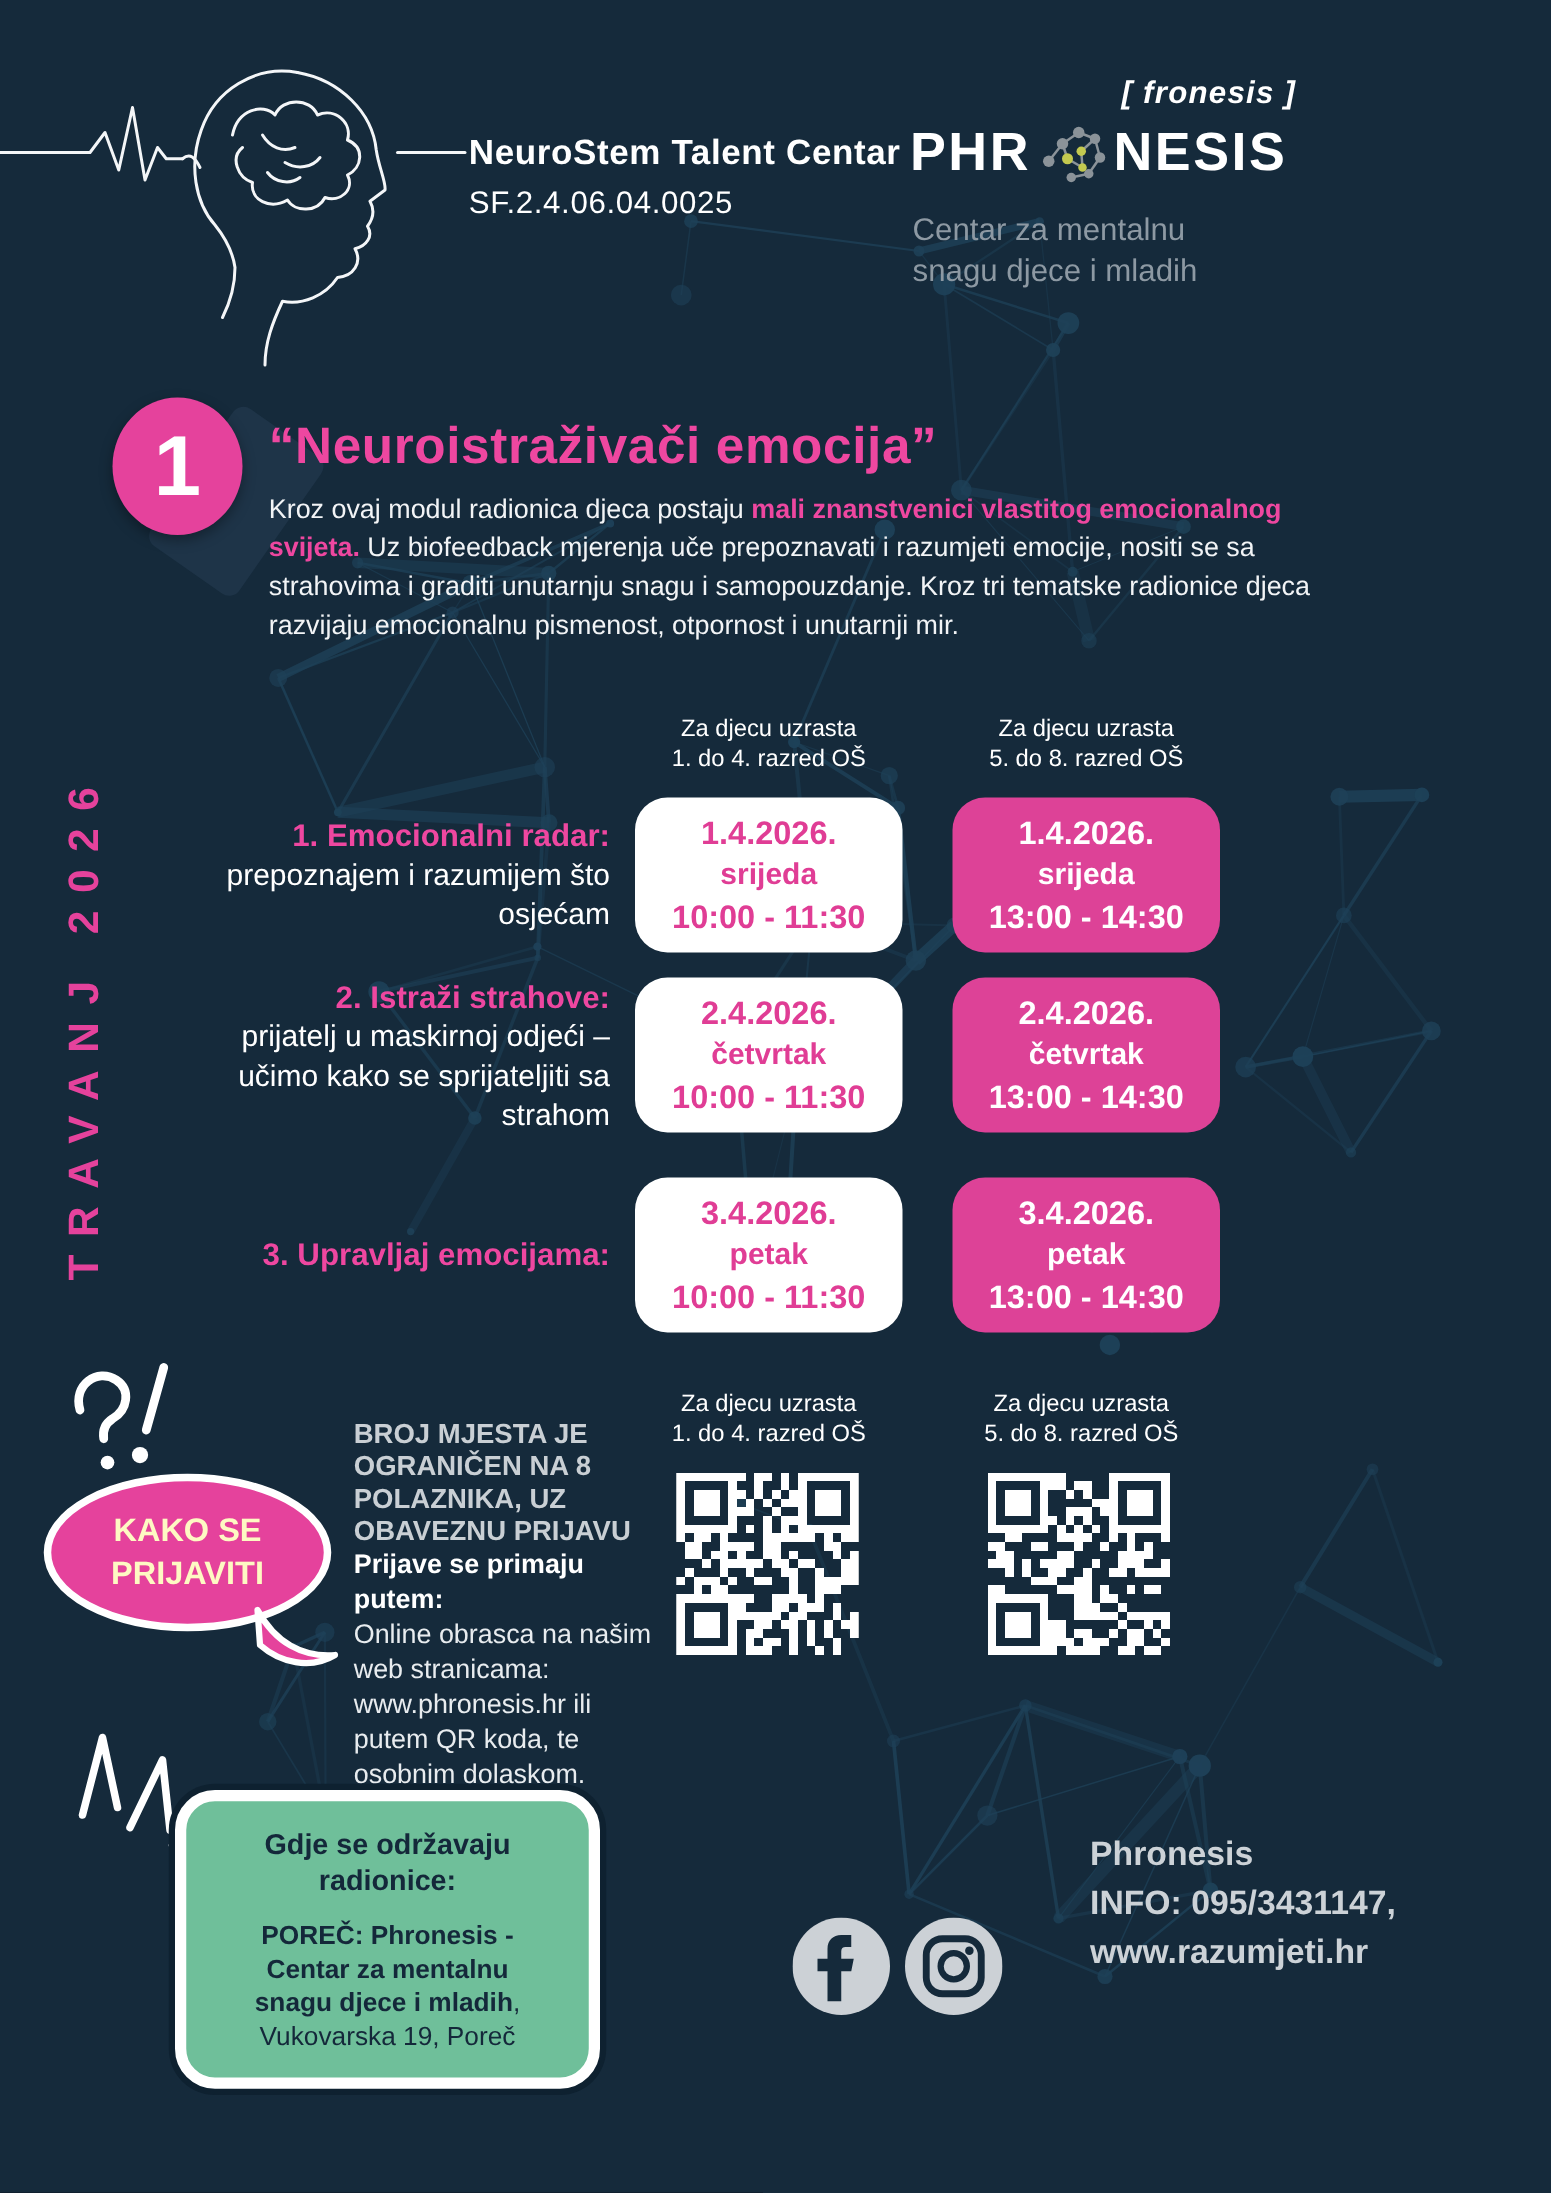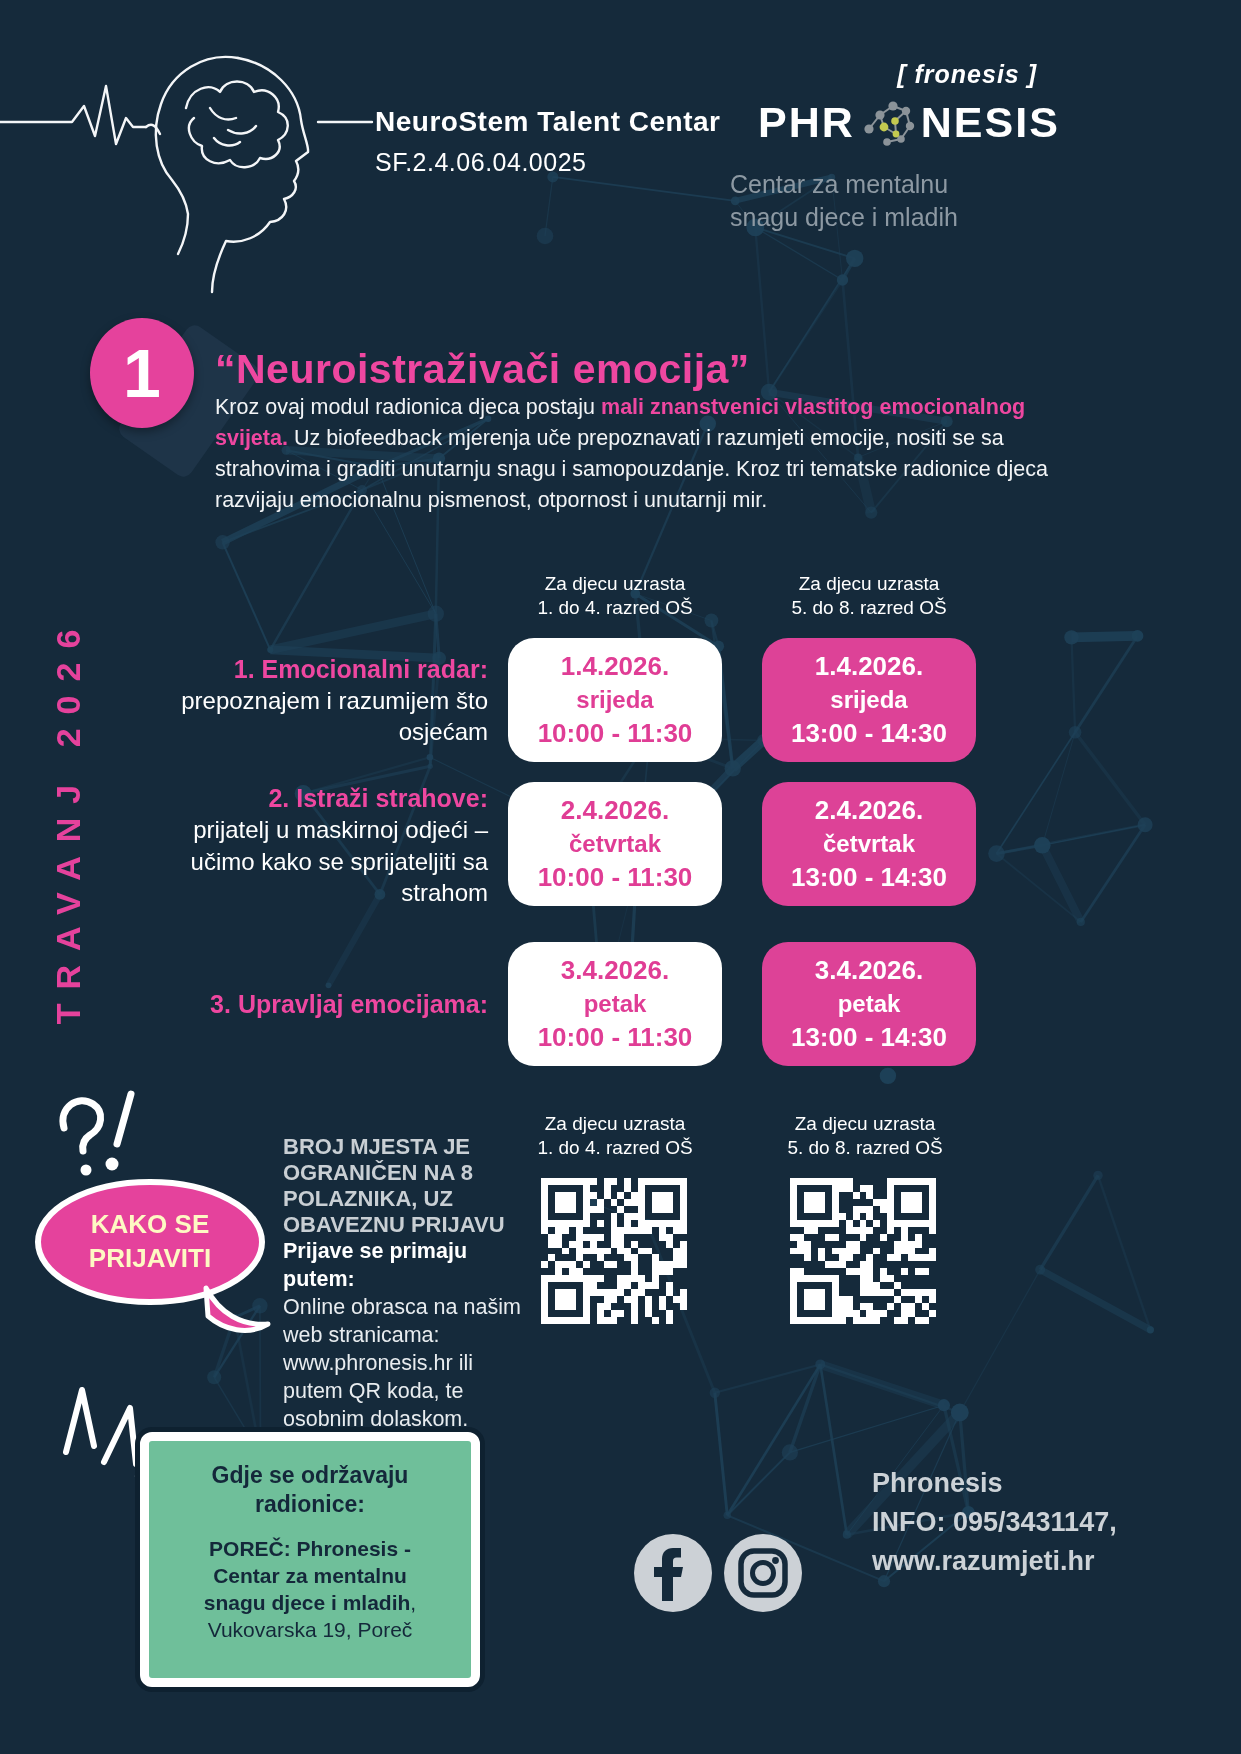--- a/index.html
+++ b/index.html
@@ -12,28 +12,28 @@
   #poster *{box-sizing:border-box;}
   .abs{position:absolute;}
   #plexus{position:absolute;left:0;top:0;pointer-events:none;}
 
   
   .brain-art{left:0;top:30px;}
   .org-block{left:375px;top:104px;line-height:1.3;}
   .org-name{font-size:28px;font-weight:600;letter-spacing:.5px;}
   .org-code{font-size:25px;font-weight:400;margin-top:6px;letter-spacing:.5px;}
   .fronesis{left:735px;top:60px;width:302px;text-align:right;font-size:25px;font-style:italic;font-weight:600;letter-spacing:1px;}
-  .phron-row{left:728px;top:96px;display:flex;align-items:center;gap:5px;margin-left:30px;}
+  .phron-row{left:728px;top:96px;display:flex;align-items:center;gap:5px;}
   .phron-txt{font-size:43px;font-weight:bold;letter-spacing:2px;}
   .brand-sub{left:730px;top:168px;font-size:25px;color:#8d99a3;line-height:1.3;}
 
   
   .badge-fold{left:146px;top:334px;width:86px;height:134px;background:#1e3448;transform:rotate(35deg);border-radius:10px;}
   .badge{left:90px;top:318px;width:104px;height:110px;border-radius:50%;background:#e5429c;display:flex;align-items:center;justify-content:center;font-size:68px;font-weight:bold;box-shadow:0 4px 10px rgba(0,0,0,.35);}
-  .module-title{left:215px;top:346px;font-size:41px;font-weight:bold;color:#ee47a0;letter-spacing:.5px;}
+  .module-title{left:215px;top:333px;font-size:41px;font-weight:bold;color:#ee47a0;letter-spacing:.5px;}
   .module-desc{left:215px;top:392px;width:852px;font-size:21.5px;line-height:1.44;color:#f2f4f6;}
   .module-desc b{color:#ee47a0;}
 
   
   .month{left:68px;top:820px;transform:translate(-50%,-50%) rotate(-90deg);width:560px;text-align:center;
     font-size:34px;font-weight:bold;letter-spacing:14px;color:#e5429c;white-space:nowrap;}
 
   
   .col-head{width:214px;text-align:center;font-size:19px;line-height:1.25;color:#fff;}
   .row-label{left:150px;width:338px;height:124px;display:flex;flex-direction:column;justify-content:center;text-align:right;}
@@ -48,22 +48,22 @@
 
   
   .bubble-text{left:52px;top:1208px;width:196px;text-align:center;font-size:26px;font-weight:bold;line-height:1.3;color:#fef9c3;}
   .limit{left:283px;top:1134px;width:248px;font-size:22px;font-weight:bold;line-height:1.18;color:#c9cfd4;}
   .apply{left:283px;top:1238px;width:252px;font-size:21.5px;line-height:1.3;color:#e8ecef;}
   .apply .apply-bold{display:block;font-weight:bold;color:#fff;}
   .qr-head{width:214px;text-align:center;font-size:19px;line-height:1.25;color:#fff;}
   .qr{width:146px;height:146px;}
 
   
-  .venue-box{left:140px;top:1432px;width:340px;min-height:213px;background:#6fbf9a;border:9px solid #fff;border-radius:12px;
-    box-shadow:0 0 0 5px #0e2130;padding:20px 24px 18px;text-align:center;color:#14283a;}
+  .venue-box{left:140px;top:1432px;width:340px;min-height:213px;background:#6fbf9a;border:9px solid #fff;border-radius:32px;
+    box-shadow:0 0 0 5px #0e2130;padding:20px 24px 2px;text-align:center;color:#14283a;}
   .venue-title{font-size:23px;font-weight:bold;line-height:1.25;margin-bottom:10px;}
   .venue-text{font-size:21px;line-height:1.3;margin:16px;}
   .social{left:634px;top:1534px;display:flex;gap:12px;}
   .soc-circle{width:78px;height:78px;}
   .footer-text{left:872px;top:1464px;font-size:27px;font-weight:bold;line-height:1.45;color:#ccd2d7;}
 </style>
 </head>
 <body>
 
 <div id="poster">

